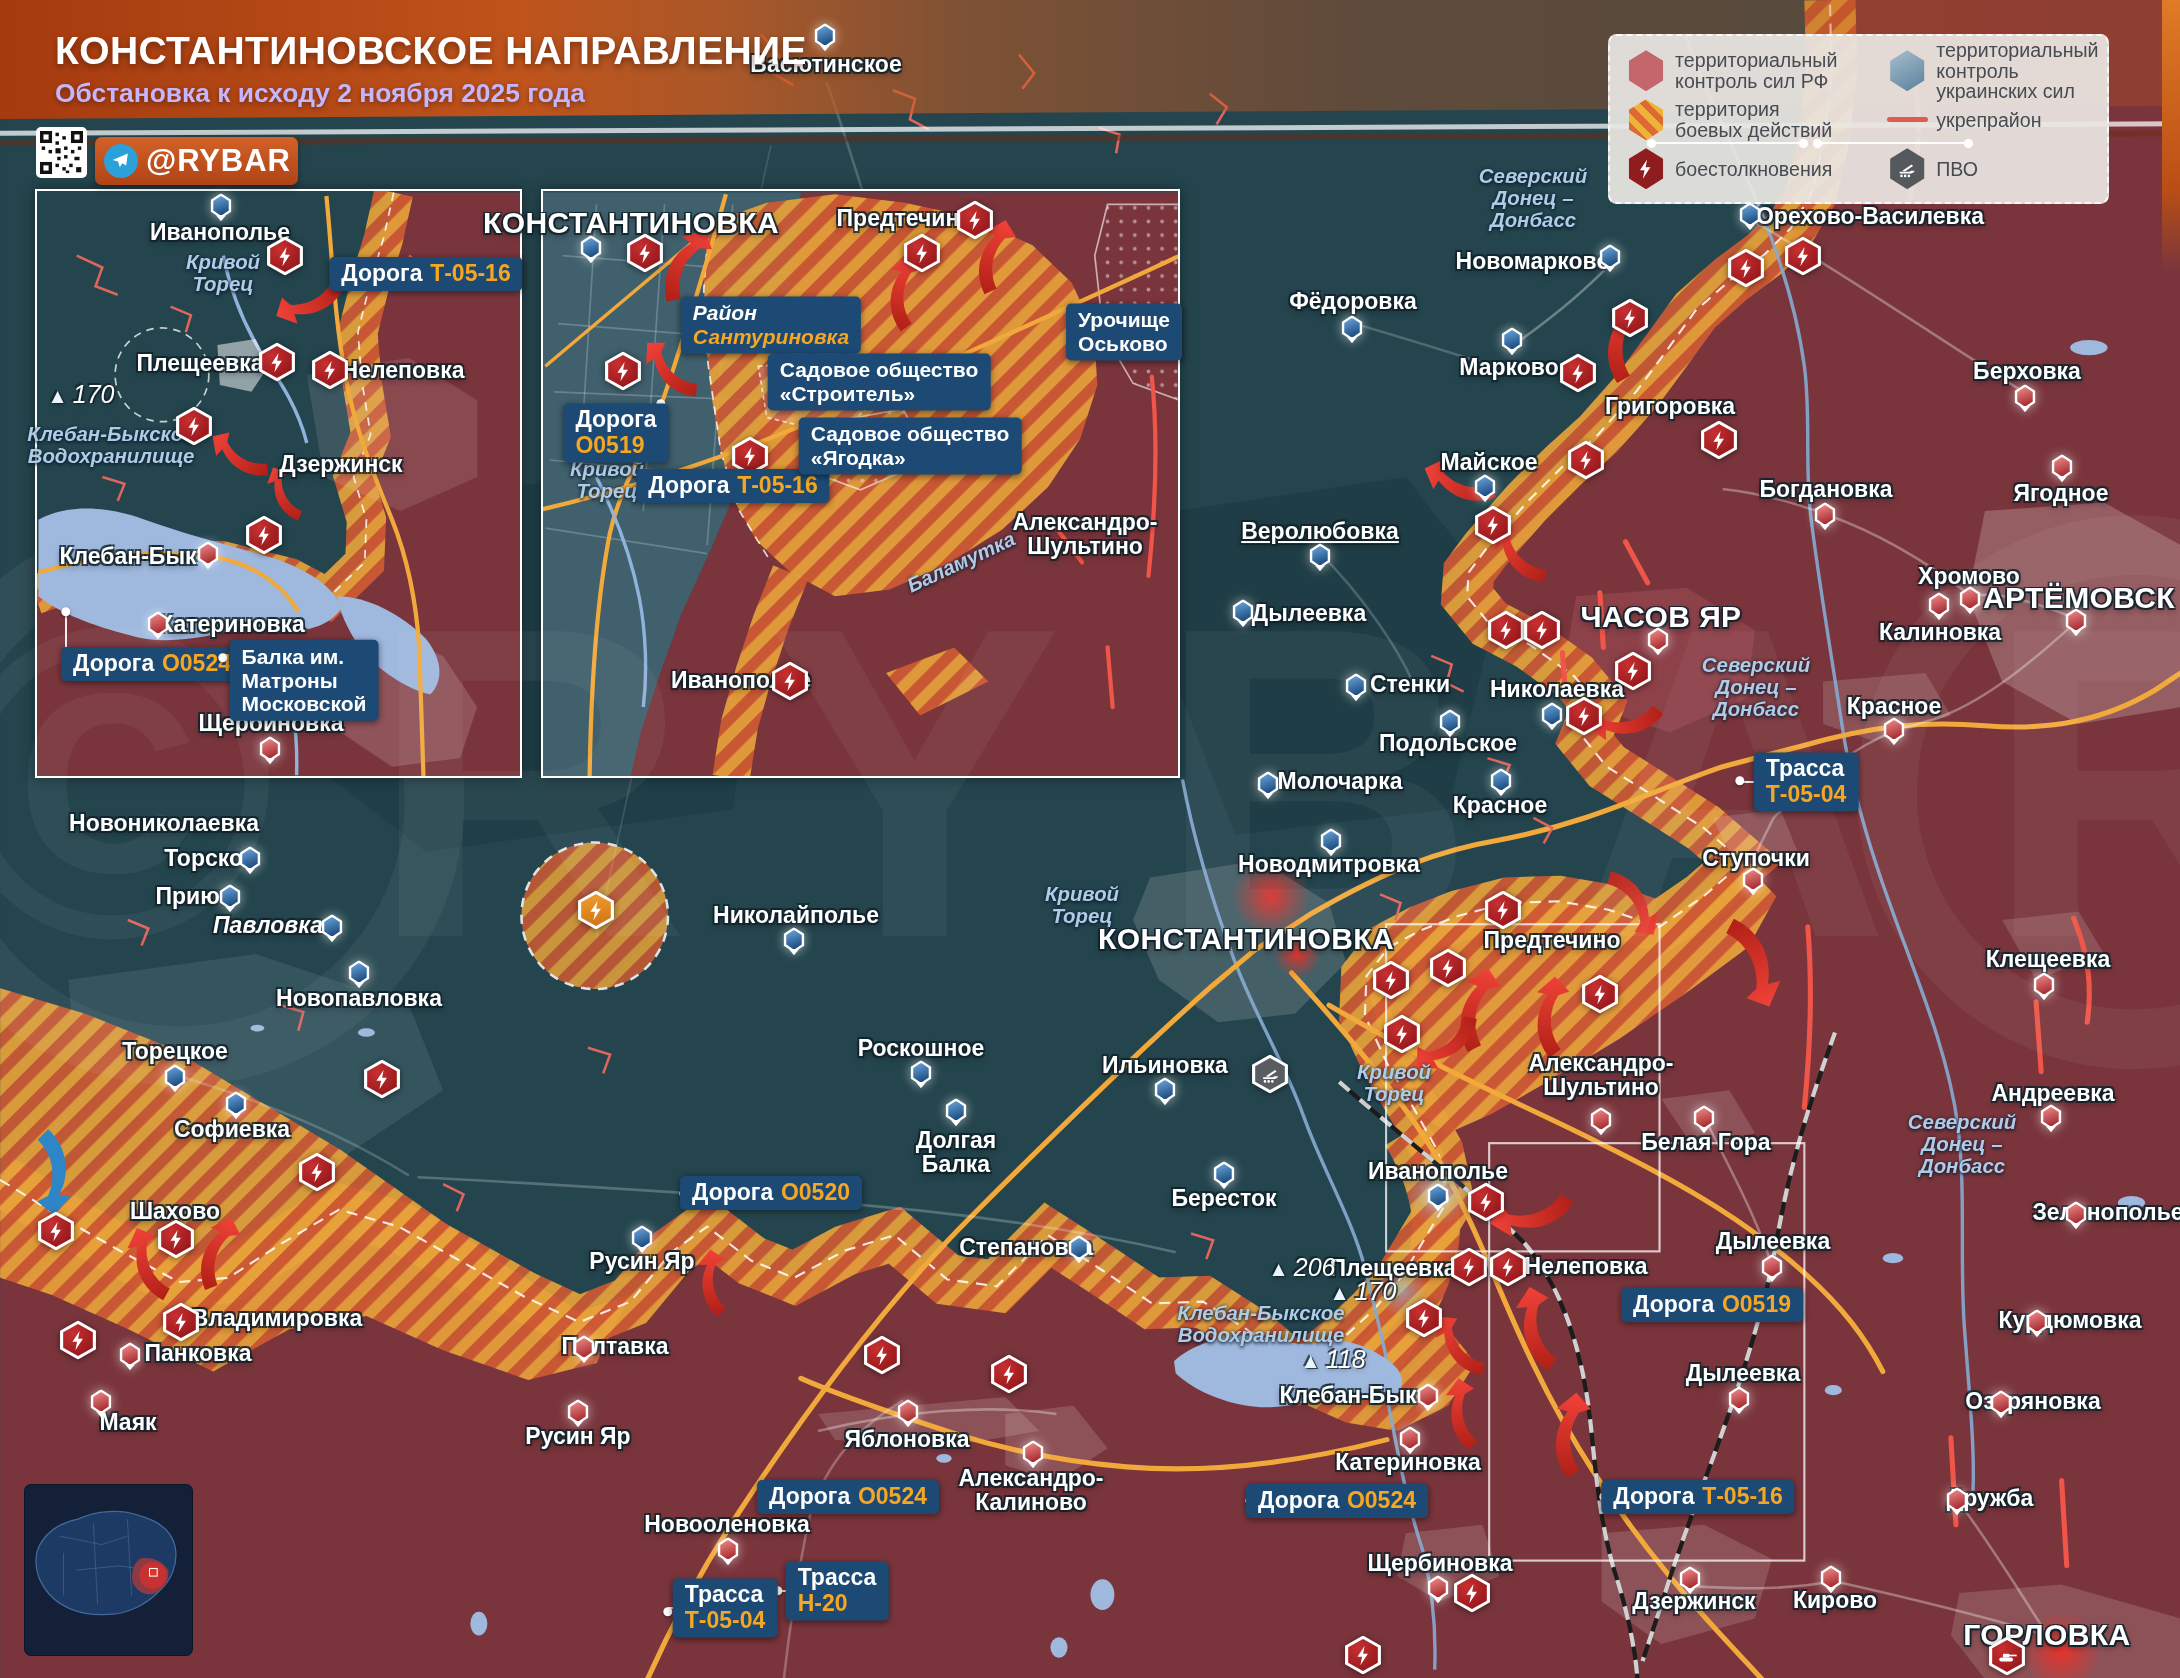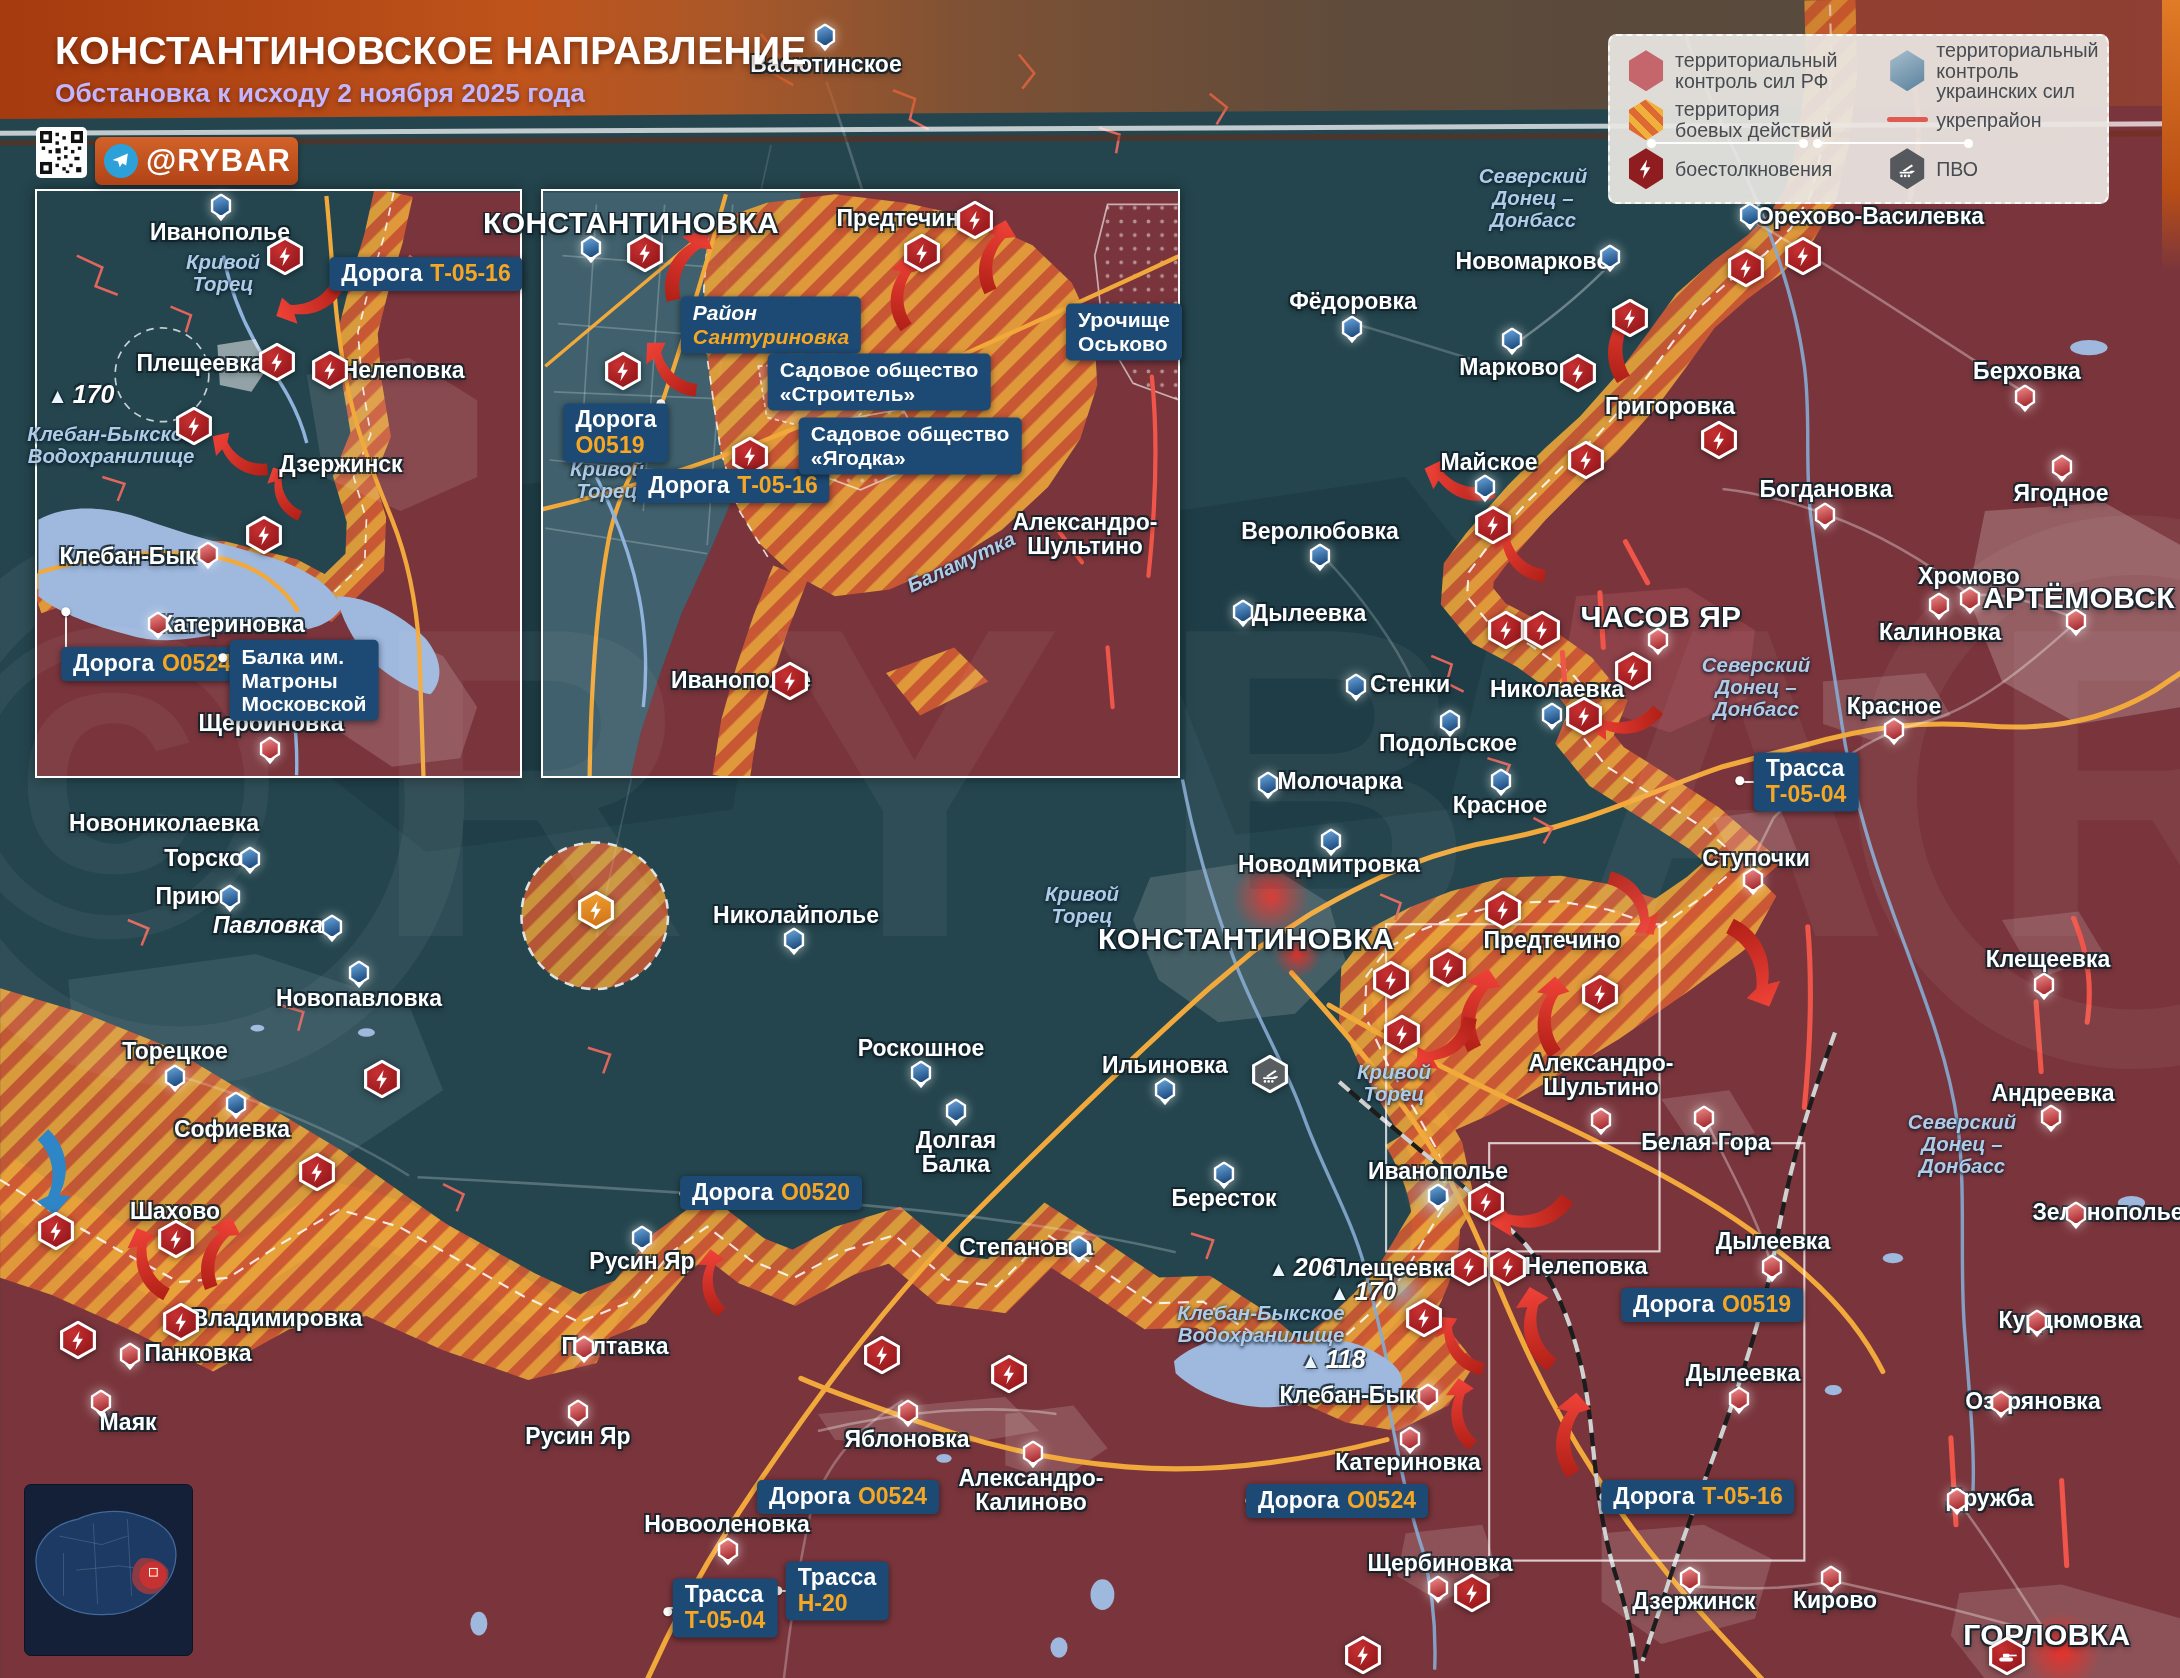--- a/index.html
+++ b/index.html
@@ -49,21 +49,21 @@
 
   
   .city,.water,.height,.rbadge,.ibadge,.clash,.pin,.dot,.lead{position:absolute;z-index:10;}
   .city{transform:translate(-50%,-50%);color:#fff;font-weight:700;font-size:23px;line-height:1.04;
     text-align:center;white-space:nowrap;
     text-shadow:-1.7px -1.7px 0 rgba(16,34,42,.8),1.7px -1.7px 0 rgba(16,34,42,.8),-1.7px 1.7px 0 rgba(16,34,42,.8),1.7px 1.7px 0 rgba(16,34,42,.8),0 2.6px 6px rgba(0,0,0,.45);}
   .city.big{font-size:30px;letter-spacing:0.4px;}
   .water{transform:translate(-50%,-50%);color:#aecbe8;font-style:italic;font-weight:700;font-size:20.4px;
     line-height:1.08;text-align:center;white-space:nowrap;
     text-shadow:0 0 3.4px rgba(10,25,40,.8),0 1.7px 3.4px rgba(10,25,40,.7);}
-  .height{transform:translate(-50%,-50%);color:#fff;font-style:italic;font-weight:700;font-size:25px;white-space:nowrap;
+  .height{transform:translate(-50%,-50%);color:#fff;font-style:italic;font-weight:400;font-size:25px;white-space:nowrap;
     text-shadow:-1.7px -1.7px 0 rgba(16,34,42,.75),1.7px 1.7px 0 rgba(16,34,42,.75),0 1.7px 5.1px rgba(0,0,0,.4);}
   .height .tri{font-style:normal;font-size:20.4px;color:#e9f5fc;margin-right:5.1px;}
   .rbadge{transform:translate(-50%,-50%);background:#1c4a74;border-radius:5.1px;padding:3.4px 12px;
     color:#fff;font-weight:700;font-size:23px;white-space:nowrap;box-shadow:0 1.7px 6px rgba(0,0,0,.45);z-index:11;}
   .rbadge .num{color:#f5a623;margin-left:7.7px;}
   .rbadge.two{text-align:left;line-height:1.1;padding:4.3px 12px;}
   .rbadge.two .l2{color:#f5a623;}
   .ibadge{transform:translate(-50%,-50%);background:#1c4a74;border-radius:5.1px;padding:5.1px 12px;
     color:#fff;font-weight:700;font-size:21px;line-height:1.12;text-align:left;white-space:nowrap;
     box-shadow:0 1.7px 6px rgba(0,0,0,.45);z-index:11;}
@@ -482,21 +482,21 @@
     <div class="city" style="left: 1826px; top: 490px;">Богдановка</div>
     <div class="pin pin-r" style="left: 1825px; top: 516px;">
       <i></i>
       <b></b>
     </div>
     <div class="city" style="left: 2061px; top: 494px;">Ягодное</div>
     <div class="pin pin-r" style="left: 2062px; top: 468px;">
       <i></i>
       <b></b>
     </div>
-    <div class="city" style="left: 1320px; top: 532px;">Веролюбовка</div>
+    <div class="city" style="left: 1320px; top: 532px; text-decoration: underline;">Веролюбовка</div>
     <div class="pin pin-u" style="left: 1320px; top: 557px;">
       <i></i>
       <b></b>
     </div>
     <div class="city" style="left: 1969px; top: 577px;">Хромово</div>
     <div class="pin pin-r" style="left: 1970px; top: 600px;">
       <i></i>
       <b></b>
     </div>
     <div class="city big" style="left: 2079px; top: 598px;">АРТЁМОВСК</div>

